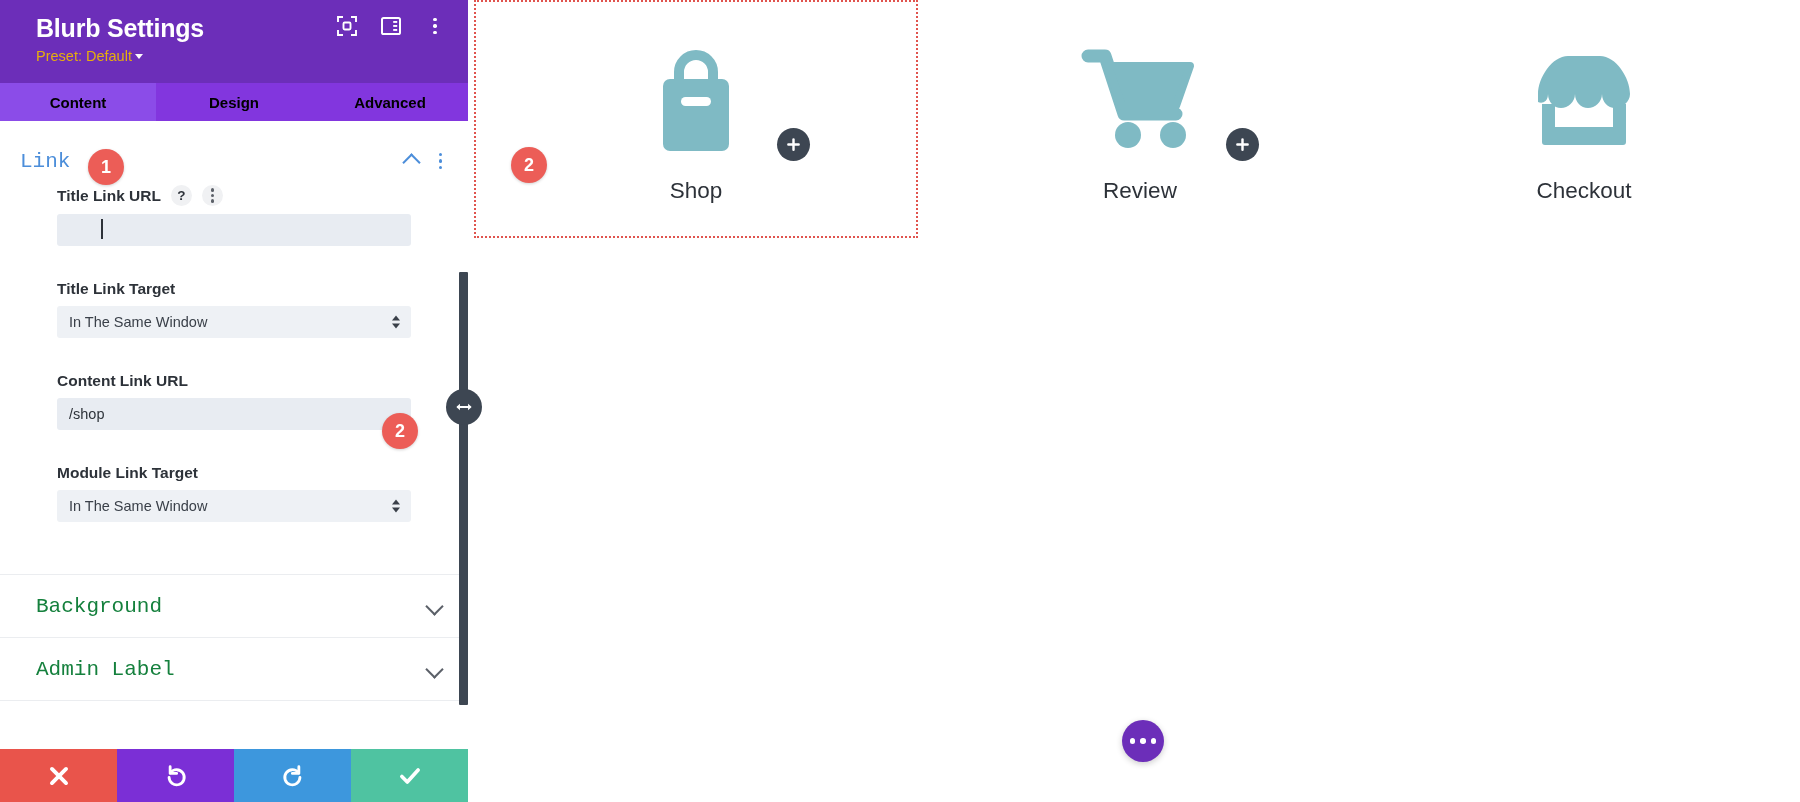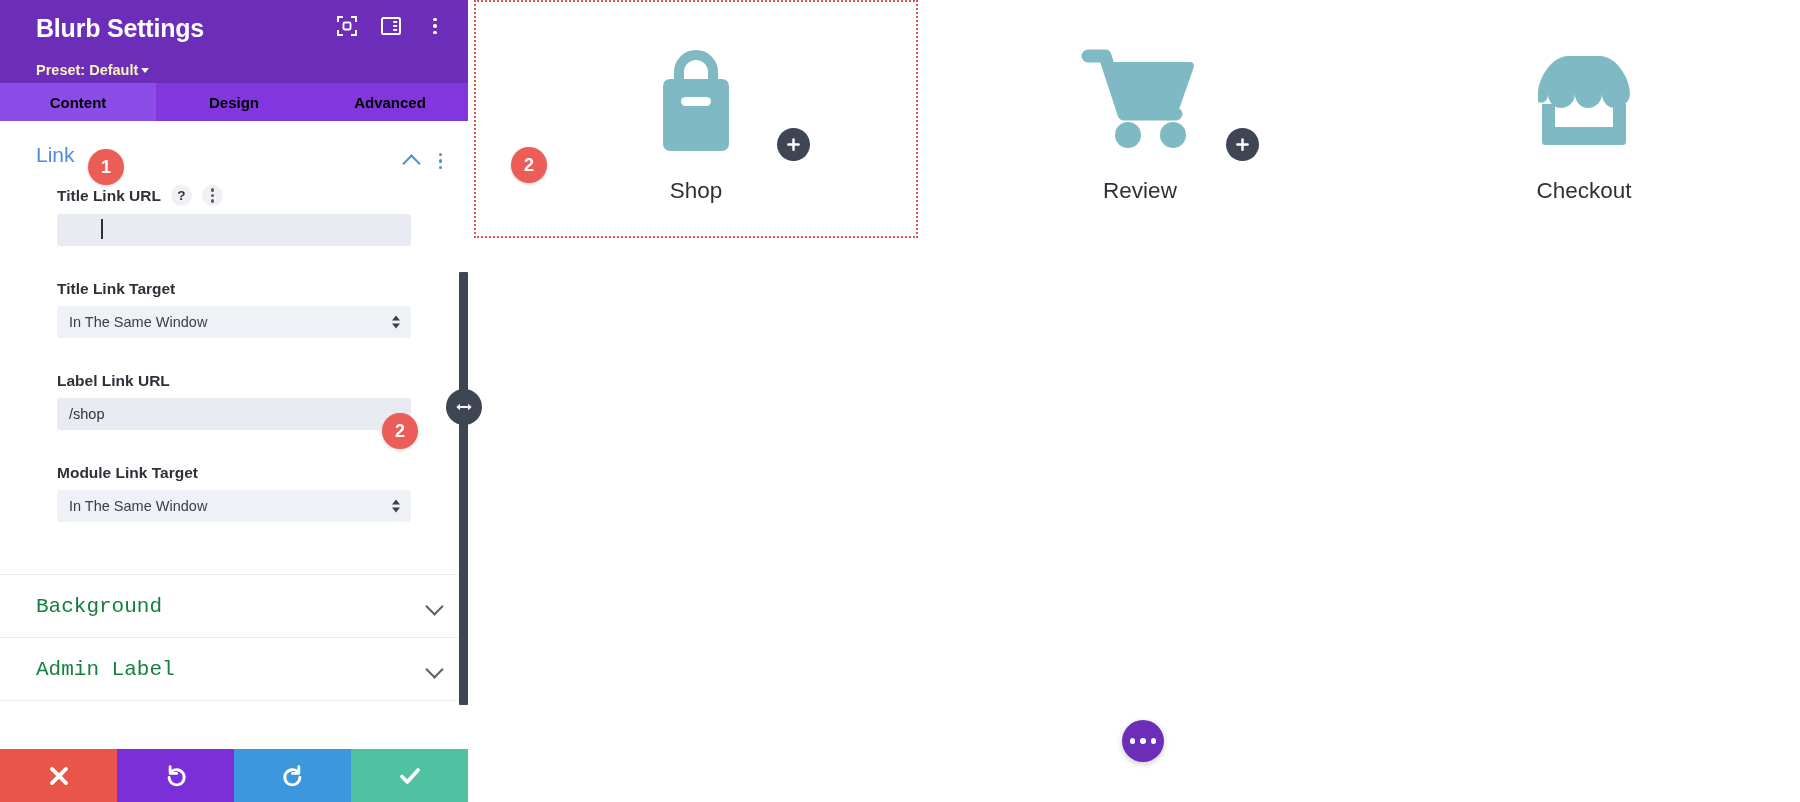--- a/index.html
+++ b/index.html
@@ -26,24 +26,24 @@
     padding: 12px 26px 0 36px;
   }
   .panel-title {
     color: #ffffff;
     font-size: 25px;
     font-weight: bold;
     letter-spacing: -0.2px;
     line-height: 32px;
   }
   .panel-preset {
-    color: #fef9c3;
+    color: #eab308;
     font-size: 14.5px;
-    font-weight: bold;
-    margin-top: 18px;
+    font-weight: normal;
+    margin-top: 4px;
     opacity: 0.97;
   }
   .preset-caret {
     display: inline-block;
     width: 0; height: 0;
     border-left: 4.5px solid transparent;
     border-right: 4.5px solid transparent;
     border-top: 5px solid #ffffff;
     margin-left: 3px;
     vertical-align: 2px;
@@ -72,24 +72,25 @@
   .panel-tabs .tab.active { background: #8B4CE8; }
 
   .panel-body {
     position: relative;
     height: 647px;
     background: #ffffff;
     overflow: hidden;
   }
 
   .section-head {
-    display: flex; 
-    padding: 22px 26px 0 36px;
+    display: flex; align-items: center;
+    padding: 22px 26px 0 20px;
     position: relative;
     height: 58px;
+    font-family: Liberation Mono, monospace;
   }
   .section-title {
     font-size: 21px;
     color: #4C8EDA;
     font-weight: normal;
   }
   .section-head .right-ctl {
     margin-left: auto;
     display: flex; align-items: center; gap: 20px;
   }
@@ -377,21 +378,21 @@
               <span class="up"></span>
               <span class="dn"></span>
             </span>
         </div>
       </div>
 
       <div class="field-gap"></div>
 
       <div class="field">
         <div class="field-label-row">
-          <span class="field-label">Label Link URL</span>
+          <span class="field-label">Content Link URL</span>
         </div>
         <input class="text-input" type="text" value="/shop" style="">
       </div>
 
       <div class="field-gap"></div>
 
       <div class="field">
         <div class="field-label-row">
           <span class="field-label">Module Link Target</span>
         </div>

